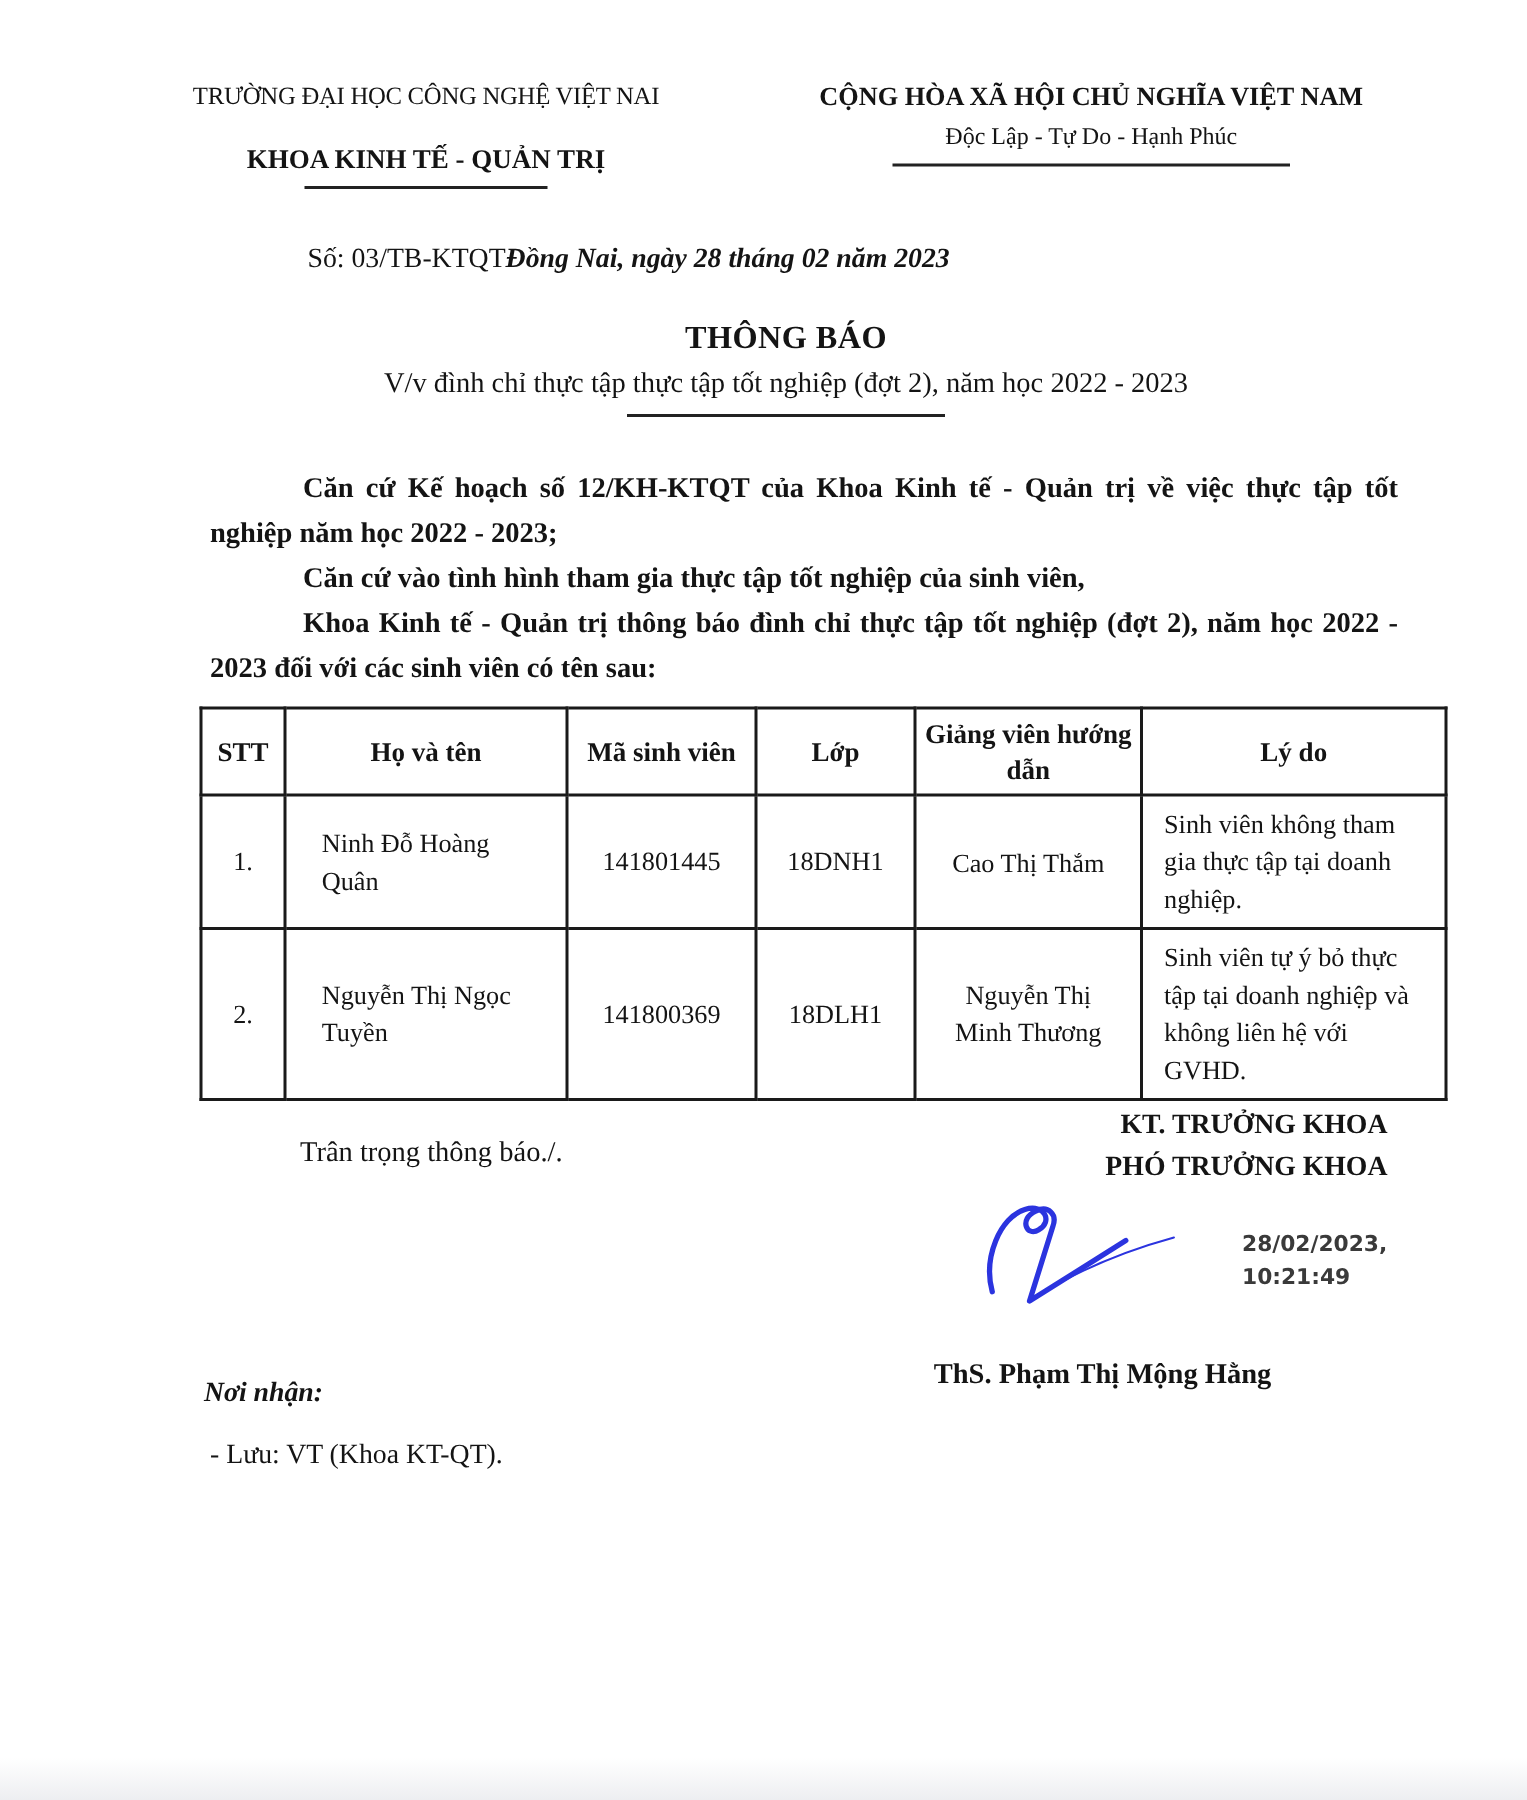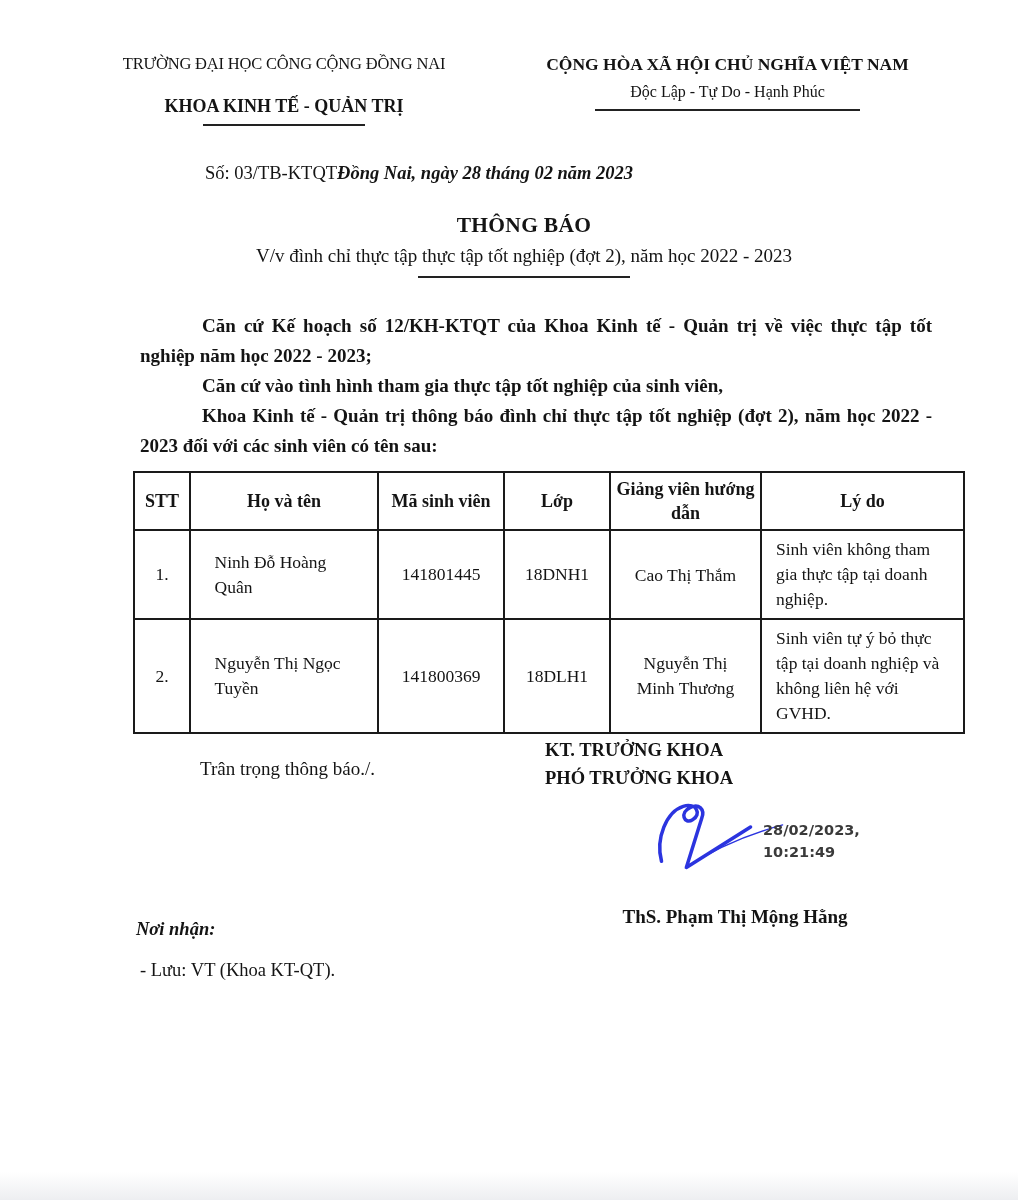--- a/index.html
+++ b/index.html
@@ -54,45 +54,45 @@
   .cell-left { text-align:left; }
   .wrap-name { display:inline-block; max-width:152px; text-align:left; vertical-align:middle; }
   .wrap-gv { display:inline-block; max-width:118px; text-align:center; vertical-align:middle; }
   .wrap-reason { display:inline-block; max-width:176px; text-align:left; vertical-align:middle; padding:4px 0; }
   td.cell-name { padding-left:19px; }
   td.cell-reason { padding-left:9px; }
 
   
   .closing { margin:24px 0 0 200px; font-size:19px; }
 
-  .sign-titles { position:absolute; left:545px; top:737px; width:380px; text-align:left;
+  .sign-titles { position:absolute; left:545px; top:737px; width:380px; text-align:right;
                  font-size:18.5px; font-weight:bold; line-height:27.5px; }
   .signature-wrap { position:absolute; left:650px; top:797px; width:140px; height:88px; }
-  .timestamp { position:absolute; left:763px; top:819px;
+  .timestamp { position:absolute; left:828px; top:819px;
                font-family:"DejaVu Sans","Liberation Sans",sans-serif;
                font-size:14.5px; font-weight:bold; color:#3a3a3a; line-height:22px; }
   .signer-name { position:absolute; left:545px; top:906px; width:380px; text-align:center;
                  font-size:19px; font-weight:bold; }
 
   
   .recipients-label { position:absolute; left:136px; top:919px;
                       font-size:18.5px; font-weight:bold; font-style:italic; }
   .recipients-list { position:absolute; left:140px; top:957px; font-size:18.5px; line-height:27px; }
 
   .bottom-fade { position:absolute; left:0; right:0; bottom:0; height:28px;
                  background:linear-gradient(180deg, rgba(237,238,241,0) 0%, #edeef1 100%); }
 </style>
 </head>
 <body>
 
 <div class="page">
 
   <div class="header-row">
     <div class="org-block">
-      <div class="org-line1">TRƯỜNG ĐẠI HỌC CÔNG CỘNG ĐỒNG NAI</div>
+      <div class="org-line1">TRƯỜNG ĐẠI HỌC CÔNG NGHỆ VIỆT NAI</div>
       <div class="org-line2">KHOA KINH TẾ - QUẢN TRỊ</div>
       <div class="org-rule"></div>
     </div>
     <div class="nat-block">
       <div class="nat-line1">CỘNG HÒA XÃ HỘI CHỦ NGHĨA VIỆT NAM</div>
       <div class="nat-line2">Độc Lập - Tự Do - Hạnh Phúc</div>
       <div class="nat-rule"></div>
     </div>
   </div>
 

